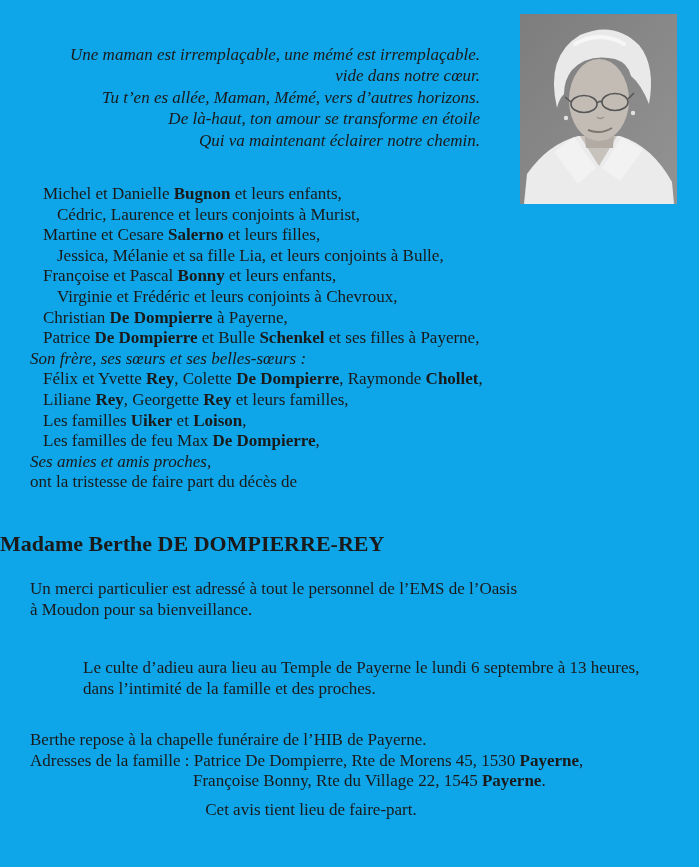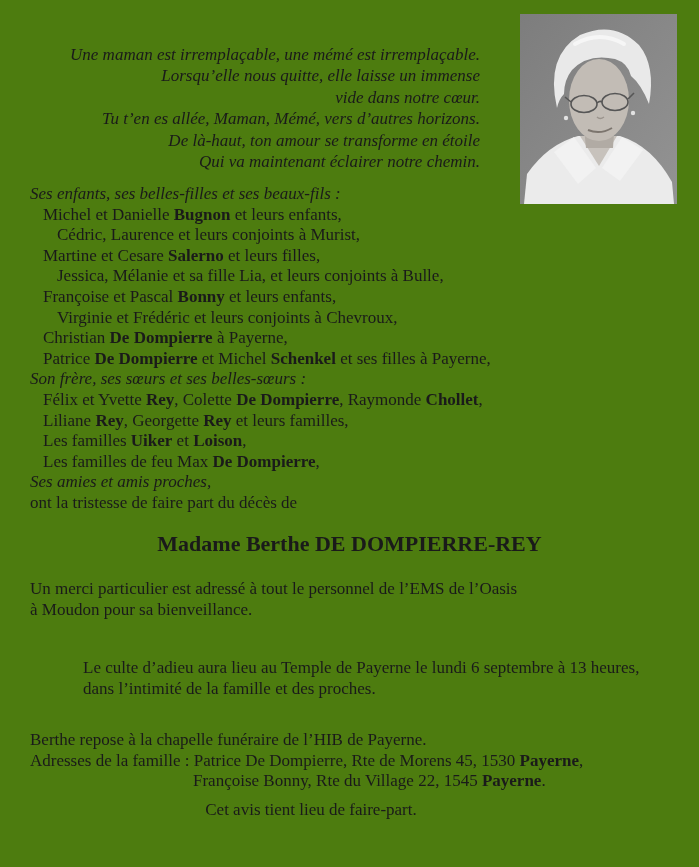--- a/index.html
+++ b/index.html
@@ -4,62 +4,61 @@
 <style>
   html,body{margin:0;padding:0}
   body{
     width:699px;height:867px;
     background:#ffffff;
     font-family:"Liberation Serif","DejaVu Serif",serif;
     color:#1a1a1a;
     position:relative;
     overflow:hidden;
   }
-  .page{position:absolute;inset:0;background:#4d7c0f}
+  .page{position:absolute;inset:0;background:#0ea5e9}
 
   .poem{
     position:absolute;top:44px;left:30px;width:450px;
     text-align:right;font-style:italic;
     font-size:17px;line-height:21.4px;white-space:nowrap;
   }
 
   .photo{position:absolute;left:520px;top:14px;width:157px;height:190px;display:block}
 
   .family{
     position:absolute;top:184px;left:30px;width:620px;
     font-size:17px;line-height:20.6px;white-space:nowrap;
   }
   .ind1{padding-left:13px}
   .ind2{padding-left:27px}
   .it{font-style:italic}
   .b{font-weight:bold}
 
   .title{
     position:absolute;top:530px;left:0;width:699px;
-    text-align:center;font-weight:bold;font-size:22px;line-height:28px;
+    font-weight:bold;font-size:22px;line-height:28px;
     white-space:nowrap;
   }
 
   .details{position:absolute;top:579px;left:30px;font-size:17px;line-height:20.6px;white-space:nowrap}
   .ceremony{position:absolute;top:657px;left:83px;font-size:17px;line-height:21px;white-space:nowrap}
   .resting{position:absolute;top:730px;left:30px;font-size:17px;line-height:20.6px;white-space:nowrap}
   .addr2{padding-left:163px}
   .closing{
     position:absolute;top:799px;left:0;width:622px;
     text-align:center;font-size:17px;line-height:21px;
   }
 </style>
 </head>
 <body>
 
 <div class="page">
 
   <div class="poem">
     <div>Une maman est irremplaçable, une mémé est irremplaçable.</div>
-    <div>Lorsqu’elle nous quitte, elle laisse un immense</div>
     <div>vide dans notre cœur.</div>
     <div>Tu t’en es allée, Maman, Mémé, vers d’autres horizons.</div>
     <div>De là-haut, ton amour se transforme en étoile</div>
     <div>Qui va maintenant éclairer notre chemin.</div>
   </div>
 
   <svg class="photo" viewBox="0 0 157 190" xmlns="http://www.w3.org/2000/svg">
     <defs>
       <linearGradient id="pbg" x1="0" y1="0" x2="1" y2="1">
         <stop offset="0" stop-color="#7d7d7d"></stop>
@@ -82,29 +81,28 @@
       <path d="M51,88 L45,83"></path>
       <path d="M108,85 L114,79"></path>
     </g>
     <path d="M77,103 Q80,106 84,103" stroke="#9a938c" stroke-width="1.4" fill="none"></path>
     <path d="M68,116 Q80,121 92,114" stroke="#7c756e" stroke-width="2" fill="none"></path>
     <circle cx="46" cy="104" r="2.2" fill="#e2e2e2"></circle>
     <circle cx="113" cy="99" r="2.2" fill="#e2e2e2"></circle>
   </svg>
 
   <div class="family">
-    <div class="it"><span>Ses enfants, ses belles-filles et ses beaux-fils :</span></div>
     <div class="ind1"><span>Michel et Danielle </span><span class="b">Bugnon</span><span> et leurs enfants,</span></div>
     <div class="ind2"><span>Cédric, Laurence et leurs conjoints à Murist,</span></div>
     <div class="ind1"><span>Martine et Cesare </span><span class="b">Salerno</span><span> et leurs filles,</span></div>
     <div class="ind2"><span>Jessica, Mélanie et sa fille Lia, et leurs conjoints à Bulle,</span></div>
     <div class="ind1"><span>Françoise et Pascal </span><span class="b">Bonny</span><span> et leurs enfants,</span></div>
     <div class="ind2"><span>Virginie et Frédéric et leurs conjoints à Chevroux,</span></div>
     <div class="ind1"><span>Christian </span><span class="b">De Dompierre</span><span> à Payerne,</span></div>
-    <div class="ind1"><span>Patrice </span><span class="b">De Dompierre</span><span> et Michel </span><span class="b">Schenkel</span><span> et ses filles à Payerne,</span></div>
+    <div class="ind1"><span>Patrice </span><span class="b">De Dompierre</span><span> et Bulle </span><span class="b">Schenkel</span><span> et ses filles à Payerne,</span></div>
     <div class="it"><span>Son frère, ses sœurs et ses belles-sœurs :</span></div>
     <div class="ind1"><span>Félix et Yvette </span><span class="b">Rey</span><span>, Colette </span><span class="b">De Dompierre</span><span>, Raymonde </span><span class="b">Chollet</span><span>,</span></div>
     <div class="ind1"><span>Liliane </span><span class="b">Rey</span><span>, Georgette </span><span class="b">Rey</span><span> et leurs familles,</span></div>
     <div class="ind1"><span>Les familles </span><span class="b">Uiker</span><span> et </span><span class="b">Loison</span><span>,</span></div>
     <div class="ind1"><span>Les familles de feu Max </span><span class="b">De Dompierre</span><span>,</span></div>
     <div class="it"><span>Ses amies et amis proches,</span></div>
     <div><span>ont la tristesse de faire part du décès de</span></div>
   </div>
 
   <div class="title">Madame Berthe DE DOMPIERRE-REY</div>

